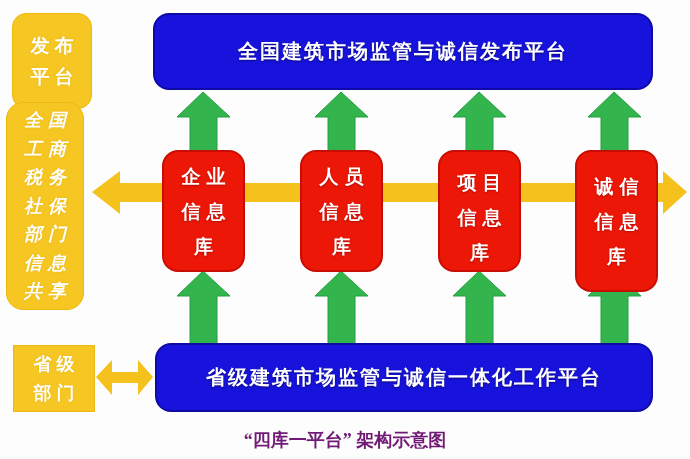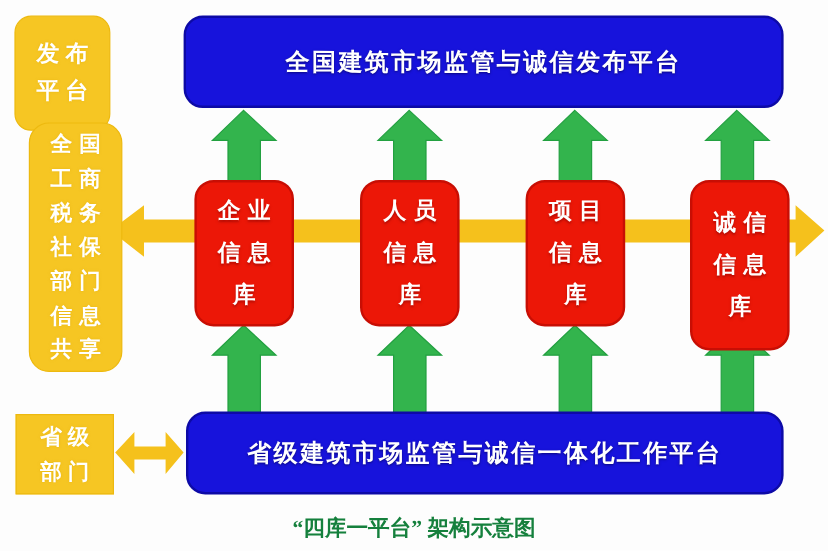--- a/index.html
+++ b/index.html
@@ -22,21 +22,21 @@
   .label-multiline{white-space:pre-line;}
   
   .yellow-box{
     background:#f6c623;
     border:1px solid #edb90f;
     border-radius:14px;
     text-shadow:0 0 2px rgba(220,170,0,.55);
   }
   .box-publish{left:12px;top:13px;width:80px;height:96px;}
   .box-publish .label-multiline{font-size:19px;line-height:31px;letter-spacing:5px;padding-left:5px;}
-  .box-national-depts{left:24px;top:102px;width:78px;height:208px;border-radius:17px;}
+  .box-national-depts{left:6px;top:102px;width:78px;height:208px;border-radius:17px;font-style:italic;}
   .box-national-depts .label-multiline{font-size:18px;line-height:28.5px;letter-spacing:6px;padding-left:6px;}
   .box-provincial-depts{left:13px;top:345px;width:82px;height:67px;border-radius:0;}
   .box-provincial-depts .label-multiline{font-size:18px;line-height:29px;letter-spacing:5px;padding-left:5px;}
   
   .blue-bar{
     background:#1713dc;
     border:2px solid #0d0aa6;
     border-radius:16px;
     font-size:20px;letter-spacing:2px;
     text-shadow:0 1px 2px rgba(0,0,60,.6);
@@ -46,28 +46,28 @@
   
   .red-box{
     background:#ec1707;
     border:2px solid #c80e04;
     border-radius:16px;
     text-shadow:0 1px 2px rgba(120,0,0,.5);
   }
   .red-box .label-multiline{font-size:19px;line-height:35px;letter-spacing:6px;padding-left:6px;}
   .db-0{left:162px;top:150px;width:83px;height:122px;}
   .db-1{left:300px;top:150px;width:83px;height:122px;align-items:center;}
-  .db-2{left:438px;top:150px;width:83px;height:122px;}
+  .db-2{left:438px;top:150px;width:83px;height:122px;align-items:flex-end;}
   .db-3{left:575px;top:150px;width:83px;height:142px;}
   
   .caption{
     position:absolute;left:0;top:428px;width:690px;z-index:2;
     text-align:center;
     font-family:"Liberation Serif","DejaVu Serif",serif;
-    font-weight:bold;font-size:18px;color:#15803d;
+    font-weight:bold;font-size:18px;color:#701a75;
   }
 </style>
 </head>
 <body>
 
 <div class="stage">
 
   <svg class="arrow-layer" viewBox="0 0 690 459">
 
     <polygon points="92,192 120,171 120,183 663,183 663,171 687,192 663,214 663,202 120,202 120,214" fill="#f5c11c"></polygon>

